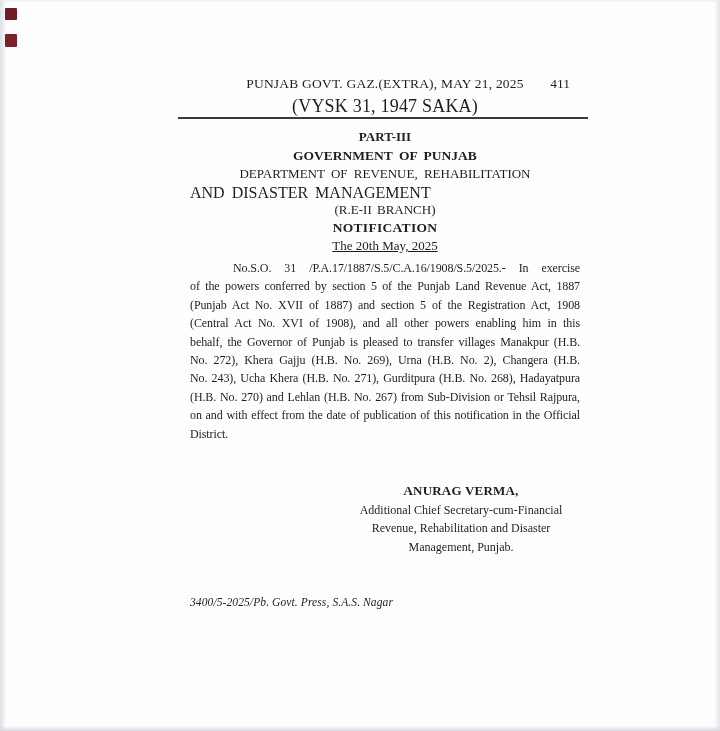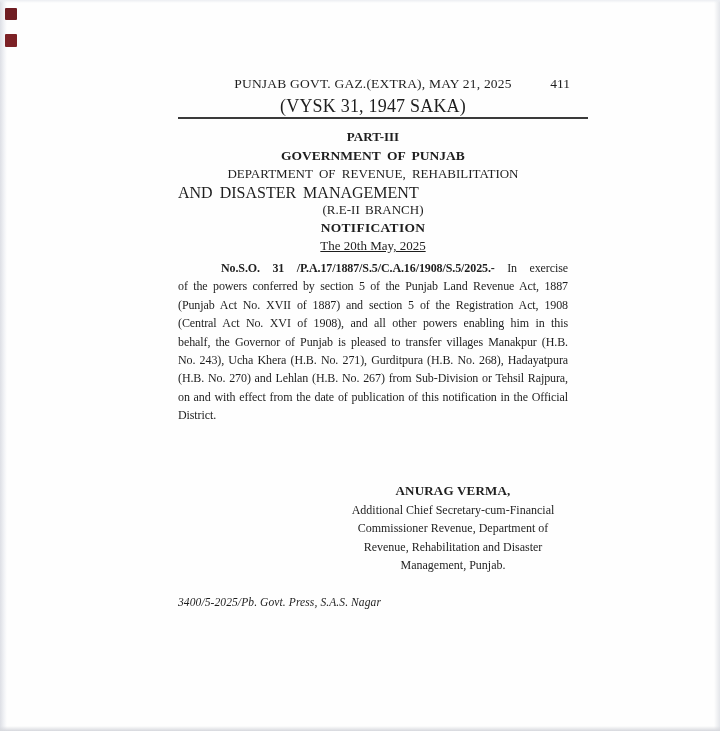--- a/index.html
+++ b/index.html
@@ -41,21 +41,21 @@
   }
   .note-mark.m1 { left: 5px; top: 8px;  height: 12px; }
   .note-mark.m2 { left: 5px; top: 34px; height: 13px; }
 
   .content {
     position: absolute;
     left: 178px;
     top: 0;
     width: 390px;
   }
-  .abs { position: absolute; left: 0; width: 390px; }
+  .abs { position: absolute; left: 12px; width: 390px; }
 
   .hdr1 {
     top: 76px;
     text-align: center;
     font-size: 13.5px;
     letter-spacing: 0.2px;
     white-space: nowrap;
   }
   .pageno {
     position: absolute;
@@ -91,25 +91,25 @@
     line-height: 18.4px;
     letter-spacing: -0.1px;
   }
   .body-line {
     text-align: justify;
     text-align-last: justify;
     -moz-text-align-last: justify;
   }
   .body-line.first { padding-left: 43px; }
   .body-line.last  { text-align-last: left; }
-  .lead-bold { font-weight: bold; margin-top: 35px; }
+  .lead-bold { font-weight: normal; margin-top: 35px; }
 
   .signature {
     top: 482px;
-    left: 150px;
+    left: 158px;
     width: 250px;
     text-align: center;
     font-size: 12px;
     line-height: 18.6px;
   }
   .sig-name {
     font-weight: bold;
     font-size: 13px;
     letter-spacing: 0.2px;
   }
@@ -150,30 +150,30 @@
     <div class="abs h-date">The 20th May, 2025</div>
 
     <div class="abs body-block">
       <div class="body-line first">
         <span class="lead-bold">No.S.O. 31 /P.A.17/1887/S.5/C.A.16/1908/S.5/2025.-</span><span> In exercise</span>
       </div>
       <div class="body-line">of the powers conferred by section 5 of the Punjab Land Revenue Act, 1887</div>
       <div class="body-line">(Punjab Act No. XVII of 1887) and section 5 of the Registration Act, 1908</div>
       <div class="body-line">(Central Act No. XVI of 1908), and all other powers enabling him in this</div>
       <div class="body-line">behalf, the Governor of Punjab is pleased to transfer villages Manakpur (H.B.</div>
+      <div class="body-line">No. 272), Khera Gajju (H.B. No. 269), Urna (H.B. No. 2), Changera (H.B.</div>
       <div class="body-line">No. 243), Ucha Khera (H.B. No. 271), Gurditpura (H.B. No. 268), Hadayatpura</div>
       <div class="body-line">(H.B. No. 270) and Lehlan (H.B. No. 267) from Sub-Division or Tehsil Rajpura,</div>
       <div class="body-line">on and with effect from the date of publication of this notification in the Official</div>
       <div class="body-line last">District.</div>
     </div>
 
     <div class="abs signature">
       <div class="sig-name">ANURAG VERMA,</div>
       <div>Additional Chief Secretary-cum-Financial</div>
-      <div>Commissioner Revenue, Department of</div>
       <div>Revenue, Rehabilitation and Disaster</div>
       <div>Management, Punjab.</div>
     </div>
 
     <div class="abs footer">3400/5-2025/Pb. Govt. Press, S.A.S. Nagar</div>
 
   </div>
 </div>
 
 </body></html>

